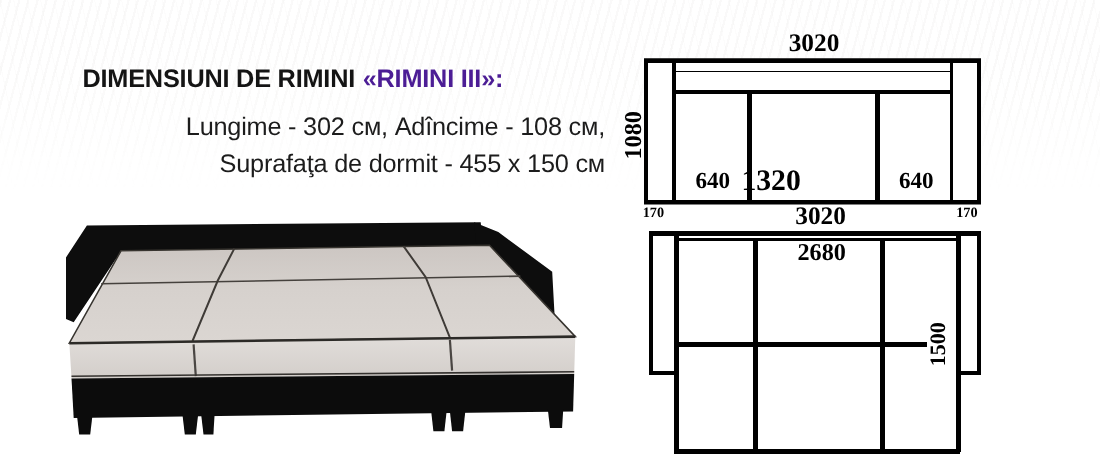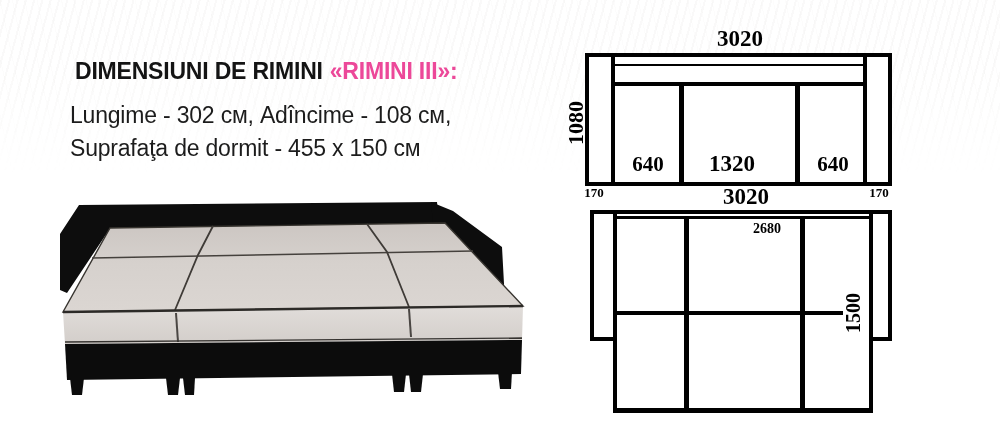--- a/index.html
+++ b/index.html
@@ -10,37 +10,37 @@
     background:
       repeating-linear-gradient(105deg, rgba(178,172,164,.12) 0 2px, rgba(255,255,255,0) 2px 8px),
       repeating-linear-gradient(78deg, rgba(178,172,164,.07) 0 1px, rgba(255,255,255,0) 1px 12px);
     -webkit-mask-image:linear-gradient(to bottom,#000 40%,transparent);
             mask-image:linear-gradient(to bottom,#000 40%,transparent);
     opacity:.55;}
   .title{position:absolute;left:75px;top:58px;width:470px;
     font-size:23px;font-weight:700;color:#141414;letter-spacing:-0.2px;white-space:nowrap;}
   .title .model{margin-left:7px;}
   .specs{position:absolute;left:70px;top:99px;width:480px;
-    font-size:23px;font-weight:400;color:#1c1c1c;line-height:33px;letter-spacing:-0.2px;}
+    font-size:23px;font-weight:400;color:#1c1c1c;line-height:33px;letter-spacing:-0.2px;text-align:right;}
   .dim{position:absolute;display:flex;align-items:center;justify-content:center;
     font-family:"Liberation Serif","DejaVu Serif",serif;font-weight:700;color:#000;
     white-space:nowrap;}
   .rot{transform:rotate(-90deg);}
   svg{position:absolute;}
   .diag path, .diag line{stroke:#000;fill:none;}
 </style>
 </head>
 <body>
 
 <div class="stage">
 
   <div class="bg-texture"></div>
 
   <div class="title">
-    <span>DIMENSIUNI DE RIMINI</span><span class="model" style="color: #ec4899;">«RIMINI III»:</span>
+    <span>DIMENSIUNI DE RIMINI</span><span class="model" style="color: #4c1d95;">«RIMINI III»:</span>
   </div>
 
   <div class="specs">
     <div>Lungime - 302 см, Adîncime - 108 см,</div>
     <div>Suprafaţa de dormit - 455 x 150 см</div>
   </div>
 
   <svg viewBox="0 0 500 215" style="left:35px;top:190px;width:500px;height:215px">
     <defs>
       <linearGradient id="mat" x1="0" y1="0" x2="0" y2="1">
@@ -104,23 +104,23 @@
     <line x1="283" y1="3" x2="283" y2="204" stroke-width="4.5"></line>
     <line x1="25" y1="203.5" x2="285" y2="203.5" stroke-width="4.5"></line>
     <line x1="98.5" y1="10" x2="98.5" y2="203" stroke-width="4.5"></line>
     <line x1="214.5" y1="10" x2="214.5" y2="203" stroke-width="4.5"></line>
     <line x1="27" y1="106" x2="255" y2="106" stroke-width="4.5"></line>
   </svg>
 
   <div class="dim" style="left:640px;top:26px;width:200px;height:26px;font-size:23px">3020</div>
   <div class="dim rot" style="left:526px;top:111px;width:100px;height:24px;font-size:22px">1080</div>
   <div class="dim" style="left:598px;top:152px;width:100px;height:24px;font-size:21px">640</div>
-  <div class="dim" style="left:682px;top:152px;width:100px;height:24px;font-size:23px">1320</div>
+  <div class="dim" style="left:651px;top:152px;width:100px;height:24px;font-size:27px">1320</div>
   <div class="dim" style="left:783px;top:152px;width:100px;height:24px;font-size:21px">640</div>
 
   <div class="dim" style="left:564px;top:185px;width:60px;height:16px;font-size:13px">170</div>
   <div class="dim" style="left:646px;top:184px;width:200px;height:25px;font-size:23px">3020</div>
   <div class="dim" style="left:849px;top:185px;width:60px;height:16px;font-size:13px">170</div>
 
-  <div class="dim" style="left:667px;top:218px;width:200px;height:22px;font-size:14px">2680</div>
+  <div class="dim" style="left:647px;top:218px;width:200px;height:22px;font-size:22px">2680</div>
   <div class="dim rot" style="left:808px;top:302px;width:90px;height:22px;font-size:20px">1500</div>
 
 </div>
 
 </body></html>

